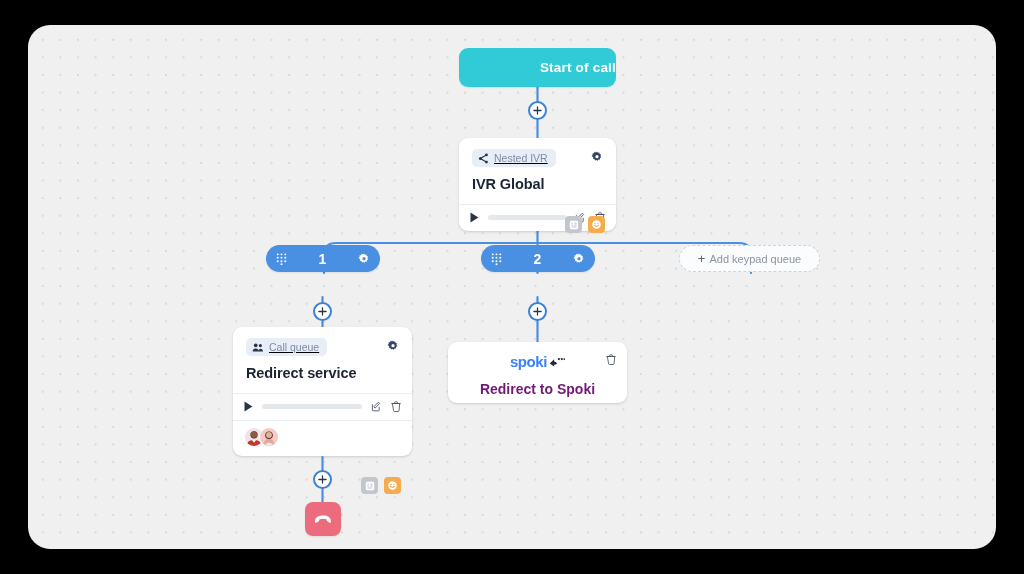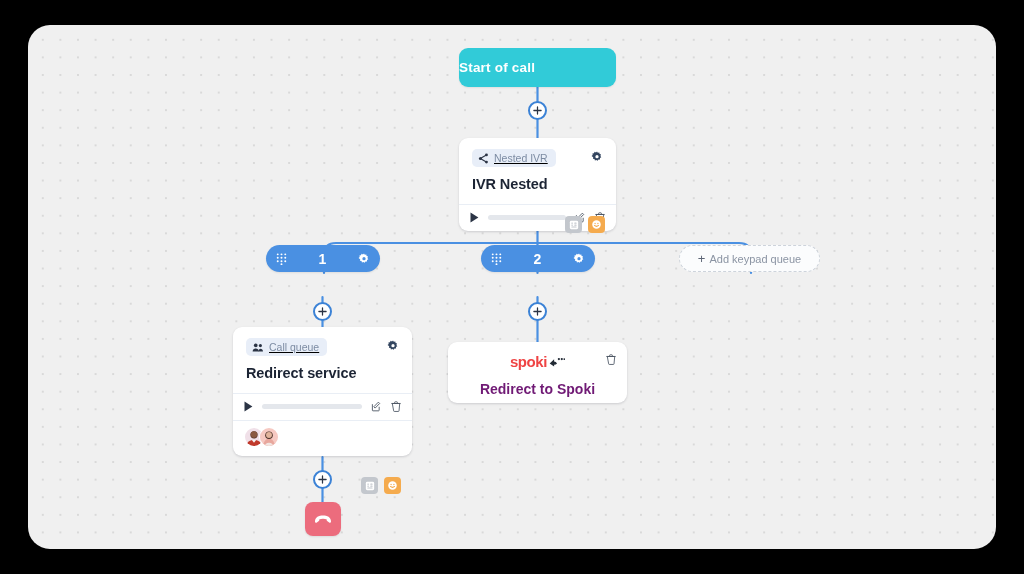--- a/index.html
+++ b/index.html
@@ -29,21 +29,21 @@
 
   
   .node { position: absolute; }
 
   
   .start-node {
     left: 431px; top: 23px;
     width: 157px; height: 39px;
     background: #31cbd8;
     border-radius: 9px;
-    display: flex; align-items: center; justify-content: flex-start;
+    display: flex; align-items: center; justify-content: flex-end;
     box-shadow: 0 1px 2px rgba(0,0,0,.07);
   }
   .start-node .label {
     color: #ffffff; font-size: 13.5px; font-weight: bold; letter-spacing: .2px;
   }
 
   
   .plus {
     position: absolute;
     width: 19px; height: 19px;
@@ -143,21 +143,21 @@
   .spoki-card {
     display: flex; flex-direction: column; align-items: center;
     padding-top: 11px;
   }
   .spoki-logo-row {
     width: 100%;
     display: flex; align-items: center; justify-content: center;
     position: relative;
   }
   .spoki-word {
-    font-size: 15px; font-weight: bold; color: #ef4444; letter-spacing: -.4px;
+    font-size: 15px; font-weight: bold; color: #3b82f6; letter-spacing: -.4px;
   }
   .spoki-mark { margin-left: 1px; line-height: 0; }
   .spoki-trash { position: absolute; right: 11px; top: 1px; line-height: 0; }
   .spoki-title {
     font-size: 14px; font-weight: bold; color: #701a75;
     margin-top: 11px;
   }
 
   
   .hangup {
@@ -219,21 +219,21 @@
             <span class="badge-text">Nested IVR</span>
           </span>
           <span class="gear">
             <svg width="12" height="12" viewBox="0 0 20 20">
               <path fill="#33455f" d="M10 0.8l1.4 2.2 2.5-.6.4 2.6 2.5.9-1.2 2.3 1.6 2.1-2.2 1.4.1 2.6-2.6-.2-1.4 2.2-2.1-1.5-2.4 1.1-.8-2.5-2.6-.5.5-2.6L0.9 8.4l2-1.7-.6-2.5 2.6-.3L6 1.3l2.3 1.1z"></path>
               <circle cx="10" cy="9.4" r="2.7" fill="#ffffff"></circle>
             </svg>
           </span>
         </div>
       </div>
-      <div class="card-title">IVR Nested</div>
+      <div class="card-title">IVR Global</div>
       <div class="card-divider"></div>
       <div class="player-row">
         <span class="play-btn">
           <svg width="9" height="11" viewBox="0 0 9 11">
             <path d="M0.5 0.6 L8.4 5.5 L0.5 10.4 Z" fill="#2b3445"></path>
           </svg>
         </span>
         <span class="track"></span>
         <span class="icon-btn">
           <svg width="11" height="11" viewBox="0 0 16 16">

